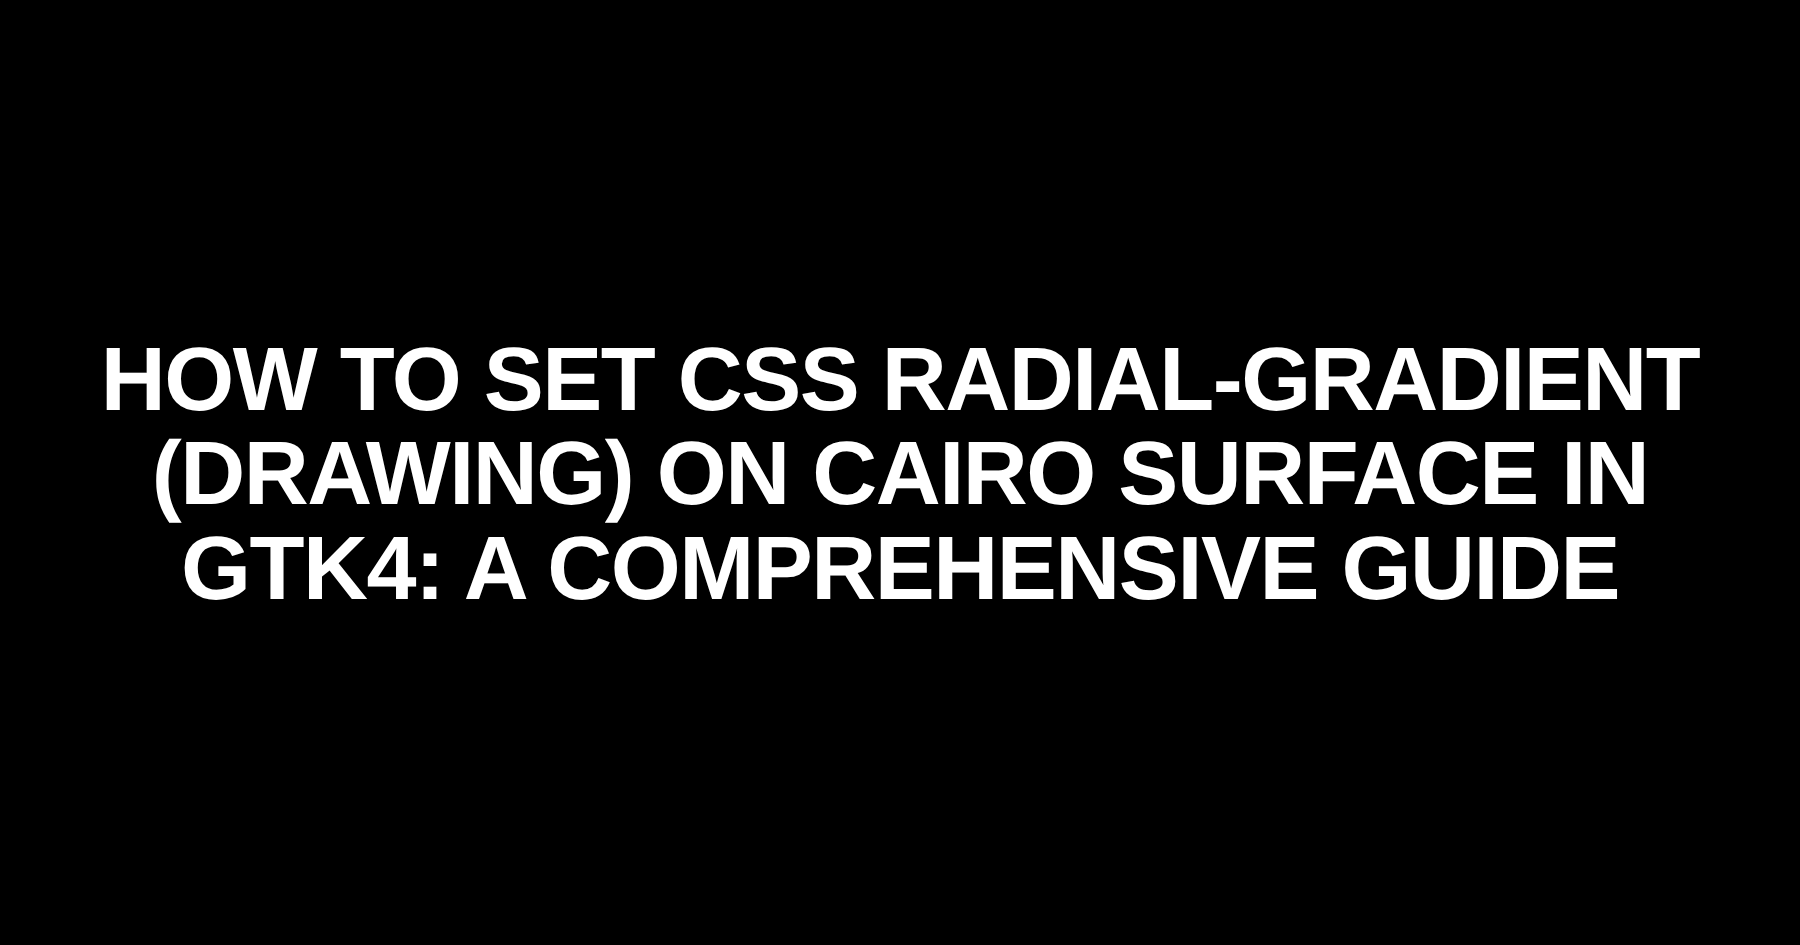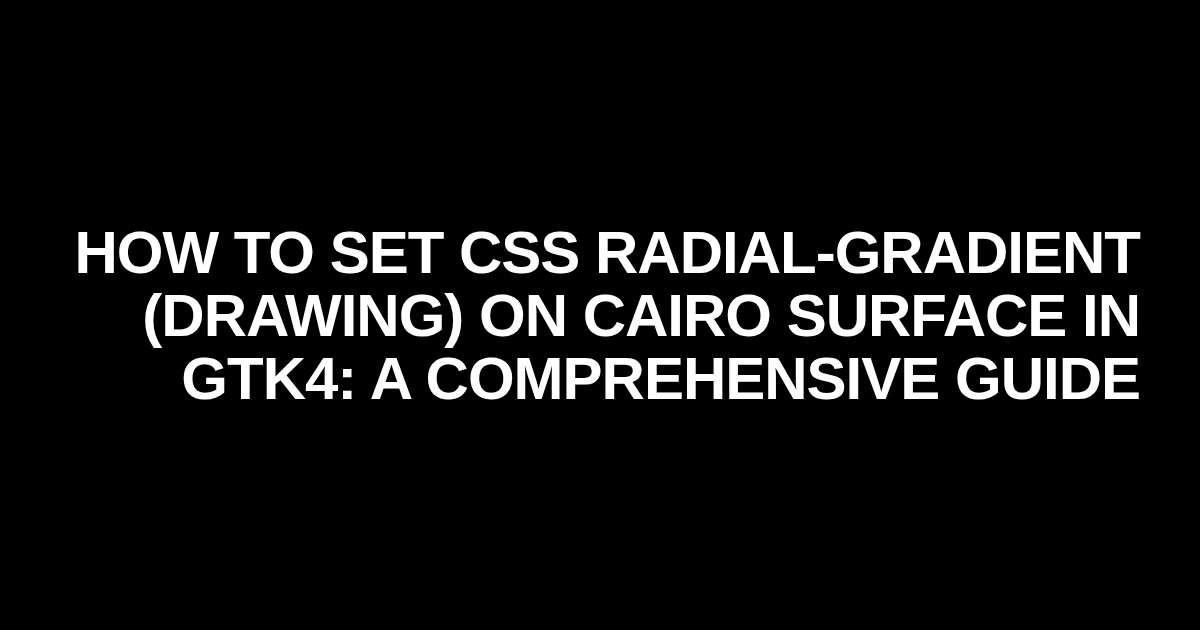--- a/index.html
+++ b/index.html
@@ -12,21 +12,21 @@
       height: 630px;
       background-color: #000000;
       display: flex;
       align-items: center;
       justify-content: center;
       overflow: hidden;
     }
     .title-container {
       width: 100%;
       padding: 0 60px;
-      text-align: right;
+      text-align: center;
     }
     .title {
       color: #ffffff;
       font-family: 'Arial Black', 'Helvetica Neue', Impact, sans-serif;
       font-weight: 900;
       font-size: 60px;
       line-height: 1.05;
       text-transform: uppercase;
       letter-spacing: -1px;
       font-stretch: condensed;

